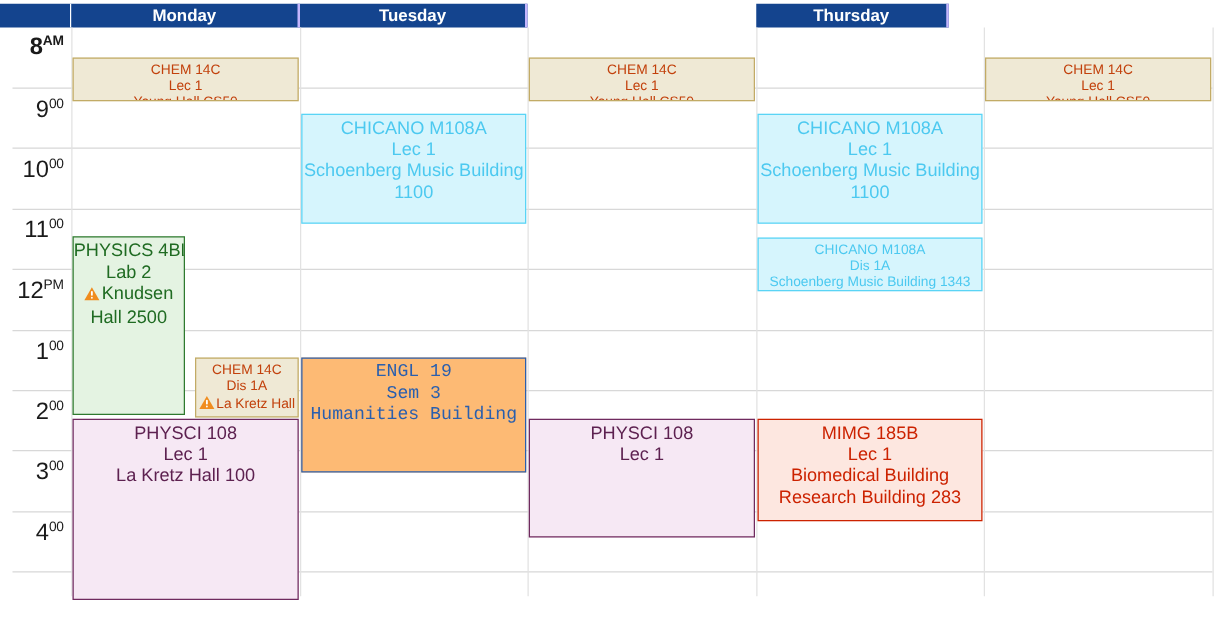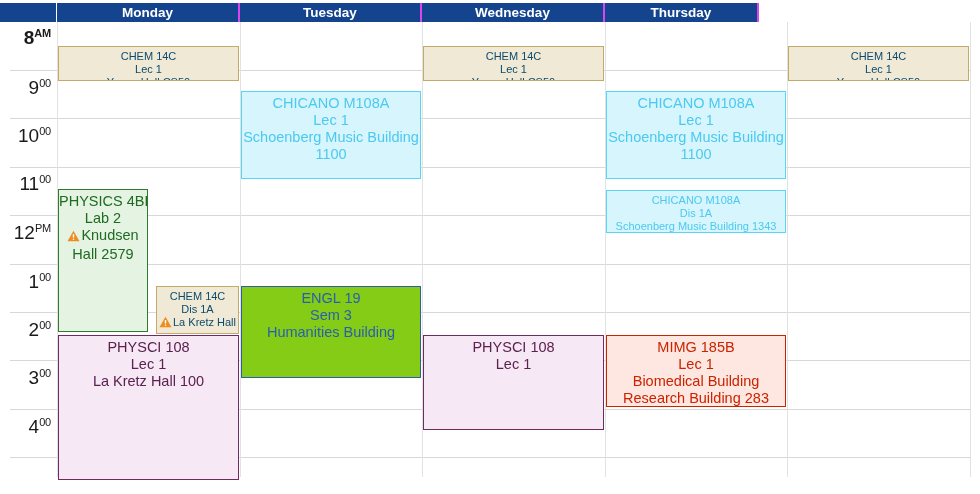--- a/index.html
+++ b/index.html
@@ -43,21 +43,21 @@
     position: absolute;
     top: 3px;
     height: 19px;
     background: #14448e;
     color: #ffffff;
     font-size: 13.5px;
     font-weight: bold;
     text-align: center;
     line-height: 19px;
     box-sizing: border-box;
-    border-right: 2px solid #d946ef;
+    border-right: 2px solid #c4b5fd;
     overflow: hidden;
     white-space: nowrap;
   }
 
   
   .grid-body {
     position: absolute;
     left: 0;
     top: 22px;
     width: 980px;
@@ -115,38 +115,37 @@
   .event.small .line { font-size: 11px; }
   .event.big .line { font-size: 14.5px; }
 
   .warn-icon {
     display: inline-block;
     vertical-align: -2px;
     margin-right: 1px;
   }
 
   
-  .ev-tan    { background: #efe9d5; border-color: #c2ab66; color: #0c4a6e; }
+  .ev-tan    { background: #efe9d5; border-color: #c2ab66; color: #c2410c; }
   .ev-cyan   { background: #d6f5fd; border-color: #5ad4f5; color: #4cc9f0; }
   .ev-green  { background: #e4f3e2; border-color: #2f7a2f; color: #1f6b22; }
-  .ev-blue   { background: #84cc16; border-color: #2a5fae; color: #2a5fae; }
+  .ev-blue   { background: #fdba74; border-color: #2a5fae; color: #2a5fae; font-family: Liberation Mono, monospace; }
   .ev-purple { background: #f6e8f4; border-color: #6f2a5e; color: #5d2150; }
   .ev-red    { background: #fde7e0; border-color: #cc2200; color: #cc2200; }
 </style>
 </head>
 <body>
 
 <div id="calendar">
 
   <div class="header-row">
     <div class="corner-cell"></div>
 
   <div class="day-header" style="left: 57px; width: 183px;">Monday</div>
       <div class="day-header" style="left: 240px; width: 182px;">Tuesday</div>
-      <div class="day-header" style="left: 422px; width: 183px;">Wednesday</div>
       <div class="day-header" style="left: 605px; width: 154px;">Thursday</div>
     </div>
 
   <div class="grid-body">
 
   <div class="hline major" style="top: 48px;"></div>
       <div class="hline major" style="top: 96px;"></div>
       <div class="hline major" style="top: 145px;"></div>
       <div class="hline major" style="top: 193px;"></div>
       <div class="hline major" style="top: 242px;"></div>
@@ -197,21 +196,21 @@
         <span class="line">1100</span>
       </div>
       <div class="event ev-green big" style="left: 58px; top: 167px; width: 90px; height: 143px;">
         <span class="line">PHYSICS 4BL</span>
         <span class="line">Lab 2</span>
         <span class="line"><span class="warn-icon"><svg width="13" height="12" viewBox="0 0 16 14">
               <path d="M8 0.6 L15.4 13.4 H0.6 Z" fill="#f08c1e"></path>
               <rect x="7.1" y="4.4" width="1.8" height="4.6" rx="0.8" fill="#ffffff"></rect>
               <rect x="7.1" y="10.0" width="1.8" height="1.8" rx="0.9" fill="#ffffff"></rect>
             </svg></span><span>Knudsen</span></span>
-        <span class="line">Hall 2579</span>
+        <span class="line">Hall 2500</span>
       </div>
       <div class="event ev-cyan small" style="left: 606px; top: 168px; width: 180px; height: 43px;">
         <span class="line">CHICANO M108A</span>
         <span class="line">Dis 1A</span>
         <span class="line"><span>Schoenberg Music Building 1343</span></span>
       </div>
       <div class="event ev-tan small" style="left: 156px; top: 264px; width: 83px; height: 48px;">
         <span class="line">CHEM 14C</span>
         <span class="line">Dis 1A</span>
         <span class="line"><span class="warn-icon"><svg width="13" height="12" viewBox="0 0 16 14">
@@ -227,21 +226,21 @@
       </div>
       <div class="event ev-purple big" style="left: 58px; top: 313px; width: 181px; height: 145px;">
         <span class="line">PHYSCI 108</span>
         <span class="line">Lec 1</span>
         <span class="line"><span>La Kretz Hall 100</span></span>
       </div>
       <div class="event ev-purple big" style="left: 423px; top: 313px; width: 181px; height: 95px;">
         <span class="line">PHYSCI 108</span>
         <span class="line">Lec 1</span>
       </div>
-      <div class="event ev-red big" style="left: 606px; top: 313px; width: 180px; height: 72px;">
+      <div class="event ev-red big" style="left: 606px; top: 313px; width: 180px; height: 82px;">
         <span class="line">MIMG 185B</span>
         <span class="line">Lec 1</span>
         <span class="line"><span>Biomedical Building</span></span>
         <span class="line">Research Building 283</span>
       </div>
     </div>
 
 </div>
 
 </body></html>

